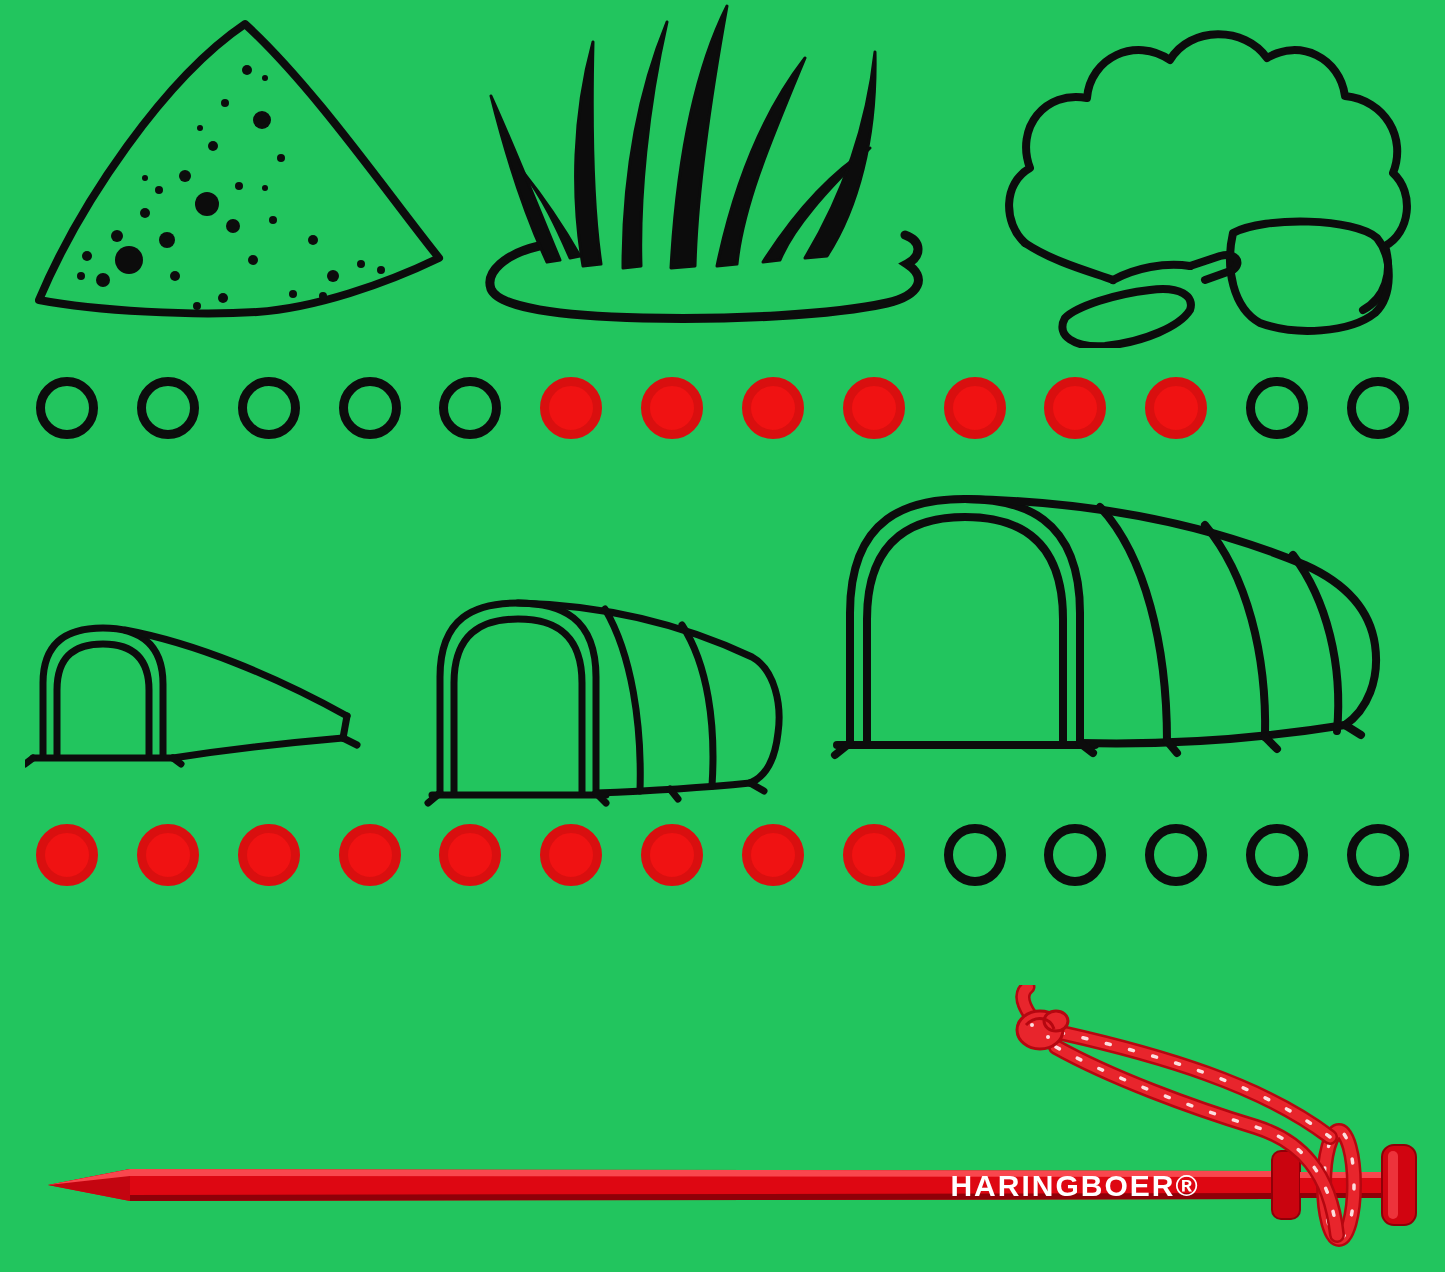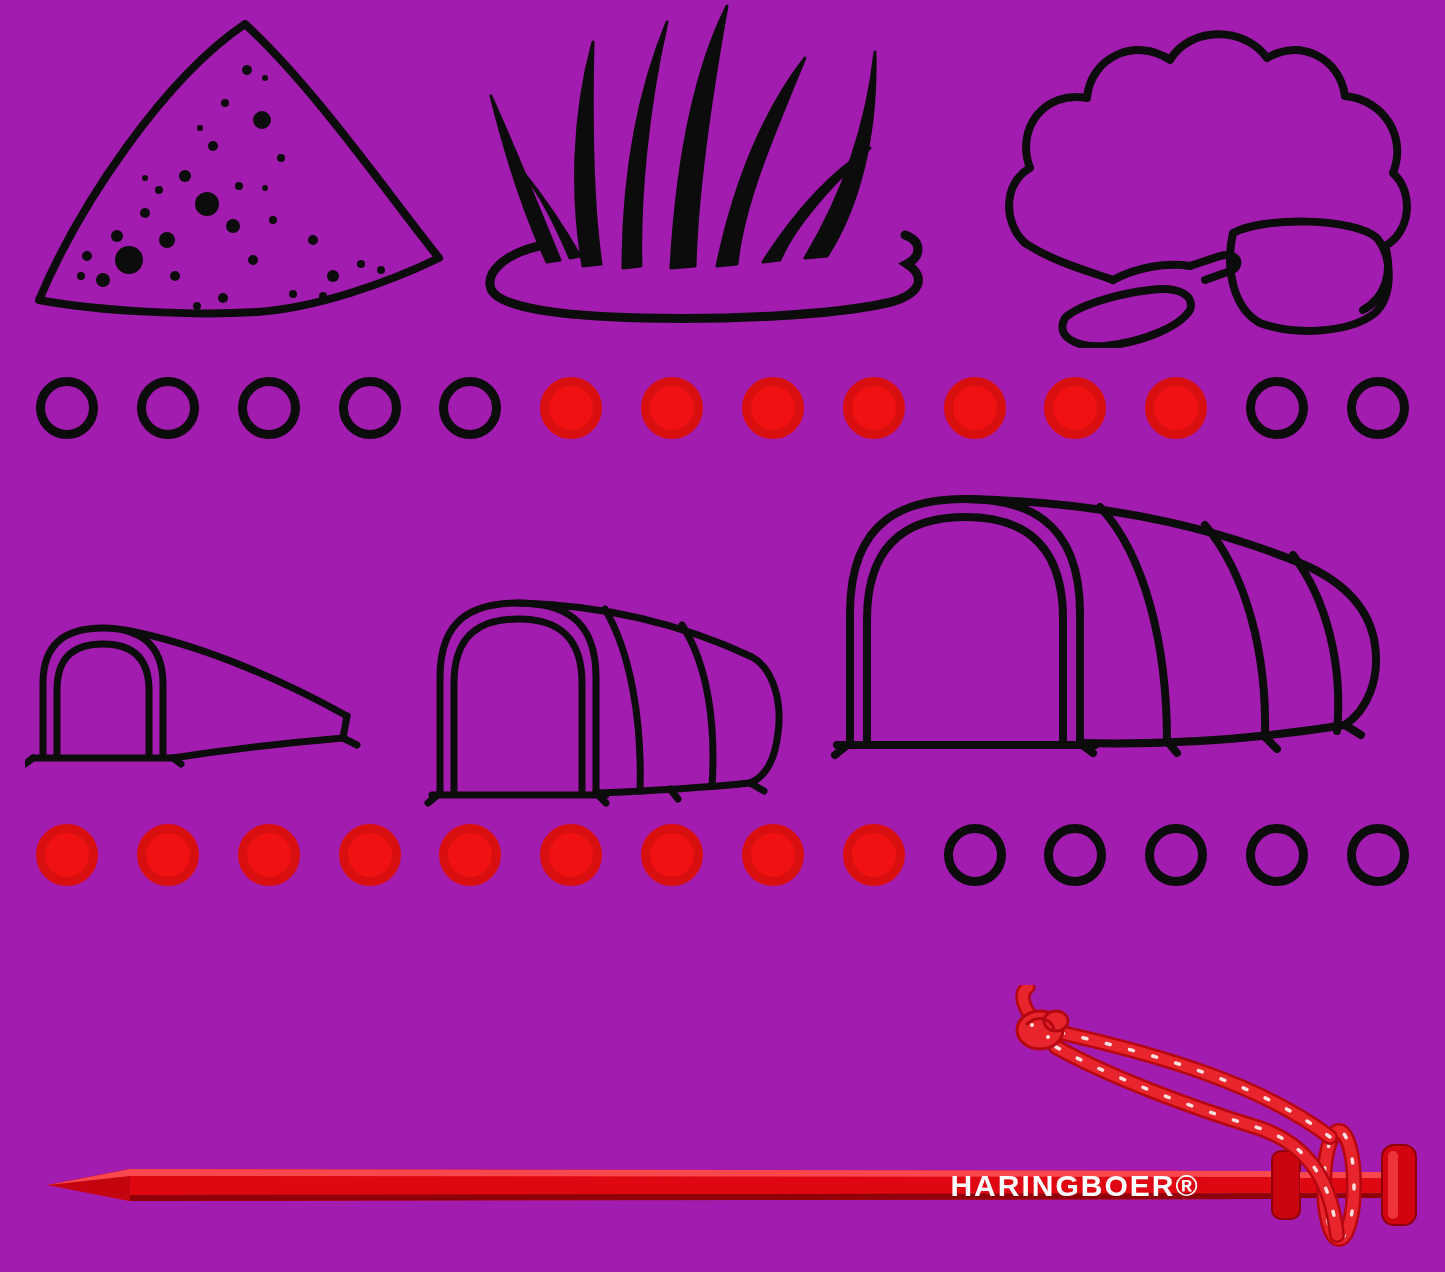--- a/index.html
+++ b/index.html
@@ -1,18 +1,18 @@
 <!DOCTYPE html>
 <html><head>
 <meta charset="utf-8">
 <style>
   * { margin:0; padding:0; box-sizing:border-box; }
   html,body { background:#ffffff; }
   .canvas {
-    position:relative; width:1445px; height:1272px; background:#a21caf;
+    position:relative; width:1445px; height:1272px; background:#22c55e;
     overflow:hidden; font-family:"Liberation Sans", sans-serif;
   }
   .abs { position:absolute; }
   .dots-row {
     position:absolute; left:36px; width:1373px;
     display:flex; justify-content:space-between; align-items:center;
   }
   .dot {
     width:62px; height:62px; border-radius:50%;
     border:9px solid #0c0c0c; background:transparent; flex:0 0 auto;

